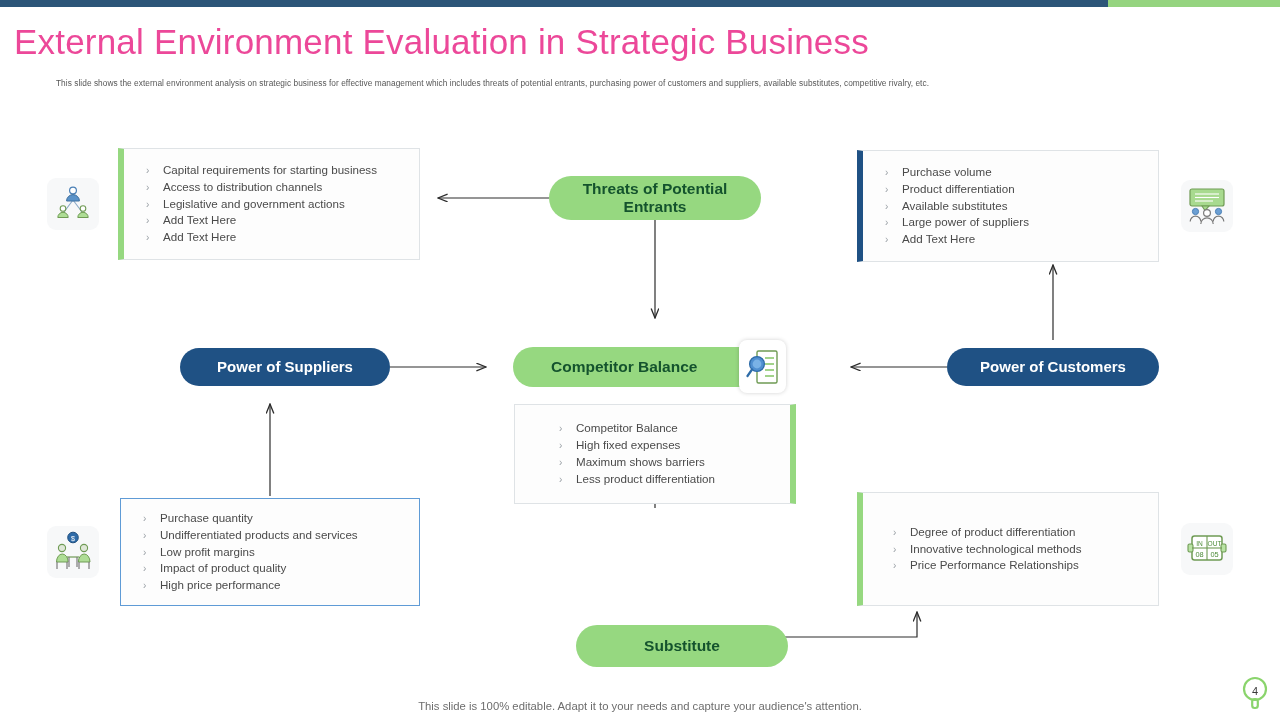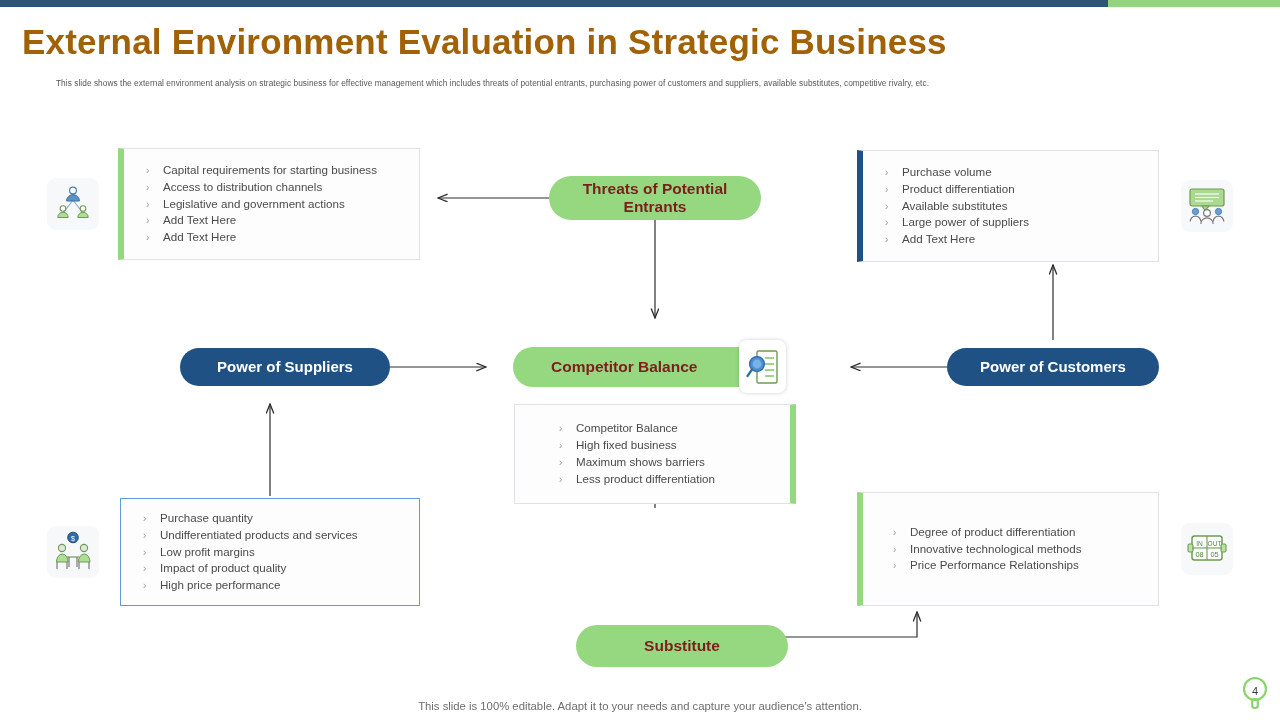--- a/index.html
+++ b/index.html
@@ -26,25 +26,25 @@
   #top-bar-green {
     position: absolute;
     left: 1108px; top: 0;
     width: 172px; height: 7px;
     background: #95d47f;
   }
 
   
   #page-title {
     position: absolute;
-    left: 22px; top: 22px;
+    left: 14px; top: 22px;
     font-size: 35px;
-    font-weight: 700;
+    font-weight: 400;
     letter-spacing: 0.2px;
-    color: #a16207;
+    color: #ec4899;
     font-family: "Liberation Sans", sans-serif;
     white-space: nowrap;
   }
   #page-subtitle {
     position: absolute;
     left: 32px; top: 78px;
     font-size: 8.3px;
     color: #575757;
     letter-spacing: 0.05px;
     white-space: nowrap;
@@ -58,21 +58,21 @@
     display: flex;
     align-items: center;
     justify-content: center;
     text-align: center;
     font-weight: bold;
     line-height: 1.18;
     box-sizing: border-box;
   }
   .pill-green {
     background: #96d880;
-    color: #7f1d1d;
+    color: #14532d;
     font-size: 15.5px;
   }
   .pill-blue {
     background: #1f5184;
     color: #ffffff;
     font-size: 15px;
   }
 
   
   .info-box {
@@ -283,21 +283,21 @@
   </div>
 </div>
 
 <div class="info-box accent-right-green" style="left:514px; top:404px; width:282px; height:100px; padding-left:44px;">
   <div class="bullet-row">
     <span class="bullet-chev">›</span>
     <span>Competitor  Balance</span>
   </div>
   <div class="bullet-row">
     <span class="bullet-chev">›</span>
-    <span>High fixed business</span>
+    <span>High fixed expenses</span>
   </div>
   <div class="bullet-row">
     <span class="bullet-chev">›</span>
     <span>Maximum shows barriers</span>
   </div>
   <div class="bullet-row">
     <span class="bullet-chev">›</span>
     <span>Less product differentiation</span>
   </div>
 </div>

